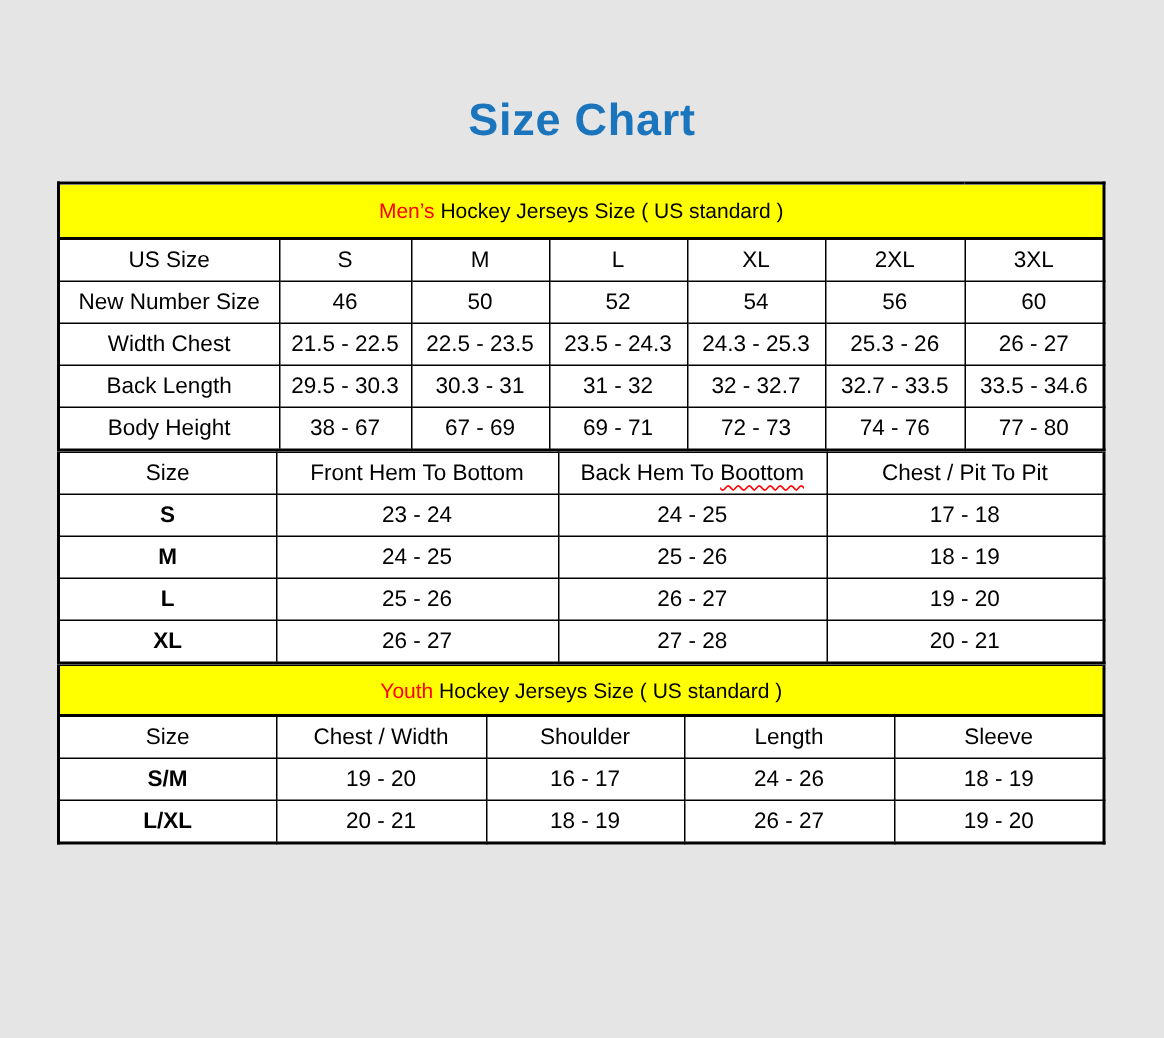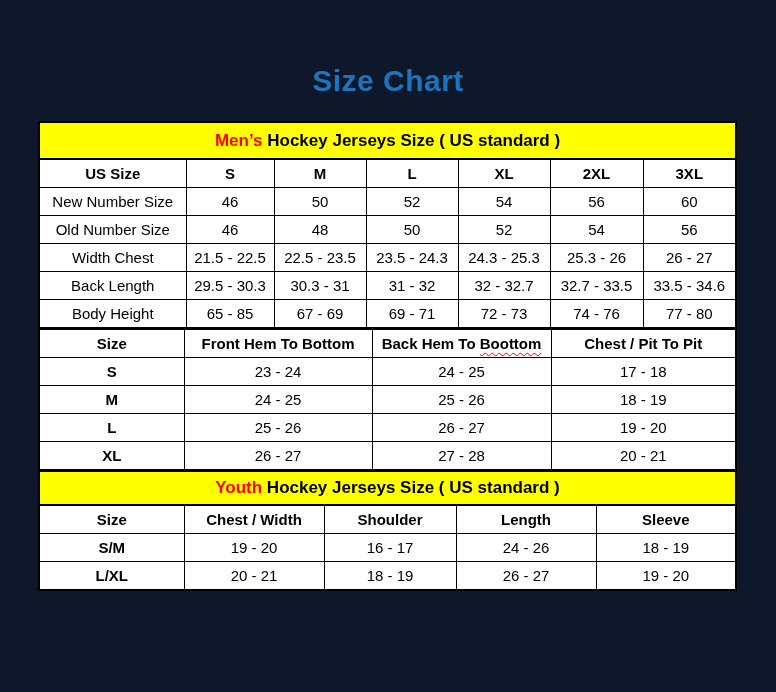--- a/index.html
+++ b/index.html
@@ -6,21 +6,21 @@
     margin: 0;
     padding: 0;
     background: #ffffff;
     font-family: "Liberation Sans", sans-serif;
     color: #000000;
   }
   .page {
     position: relative;
     width: 776px;
     height: 692px;
-    background: #0f172a;
+    background: #e5e5e5;
     overflow: hidden;
   }
   .page-title {
     position: absolute;
     top: 64px;
     left: 0;
     width: 776px;
     text-align: center;
     font-size: 30px;
     font-weight: bold;
@@ -48,29 +48,29 @@
     vertical-align: middle;
     padding: 0 2px;
     font-size: 15px;
     line-height: 1.15;
     overflow: hidden;
     white-space: nowrap;
   }
   tr.band td {
     background: #ffff00;
     height: 35px;
-    font-size: 17px;
-    font-weight: bold;
+    font-size: 14px;
+    font-weight: normal;
     border-bottom: 2px solid #000;
   }
   tr.band.band-mid td { height: 33px; }
   tr.band.band-small td { height: 32px; margin-top: 12px; }
   .red-word { color: #ff0000; }
   tr.cols th {
-    font-weight: bold;
+    font-weight: normal;
     height: 27px;
   }
   tr.datarow td, tr.datarow th {
     height: 27px;
     font-weight: normal;
   }
   tr.datarow th.bold-label { font-weight: bold; }
   .wavy {
     text-decoration: underline wavy #ff0000;
     text-decoration-thickness: 1px;
@@ -113,49 +113,40 @@
       <tr class="datarow">
         <th>New Number Size</th>
         <td>46</td>
         <td>50</td>
         <td>52</td>
         <td>54</td>
         <td>56</td>
         <td>60</td>
       </tr>
       <tr class="datarow">
-        <th>Old Number Size</th>
-        <td>46</td>
-        <td>48</td>
-        <td>50</td>
-        <td>52</td>
-        <td>54</td>
-        <td>56</td>
-      </tr>
-      <tr class="datarow">
         <th>Width Chest</th>
         <td>21.5 - 22.5</td>
         <td>22.5 - 23.5</td>
         <td>23.5 - 24.3</td>
         <td>24.3 - 25.3</td>
         <td>25.3 - 26</td>
         <td>26 - 27</td>
       </tr>
       <tr class="datarow">
         <th>Back Length</th>
         <td>29.5 - 30.3</td>
         <td>30.3 - 31</td>
         <td>31 - 32</td>
         <td>32 - 32.7</td>
         <td>32.7 - 33.5</td>
         <td>33.5 - 34.6</td>
       </tr>
       <tr class="datarow">
         <th>Body Height</th>
-        <td>65 - 85</td>
+        <td>38 - 67</td>
         <td>67 - 69</td>
         <td>69 - 71</td>
         <td>72 - 73</td>
         <td>74 - 76</td>
         <td>77 - 80</td>
       </tr>
     </tbody>
       </table>
 
     <table class="t-women">

